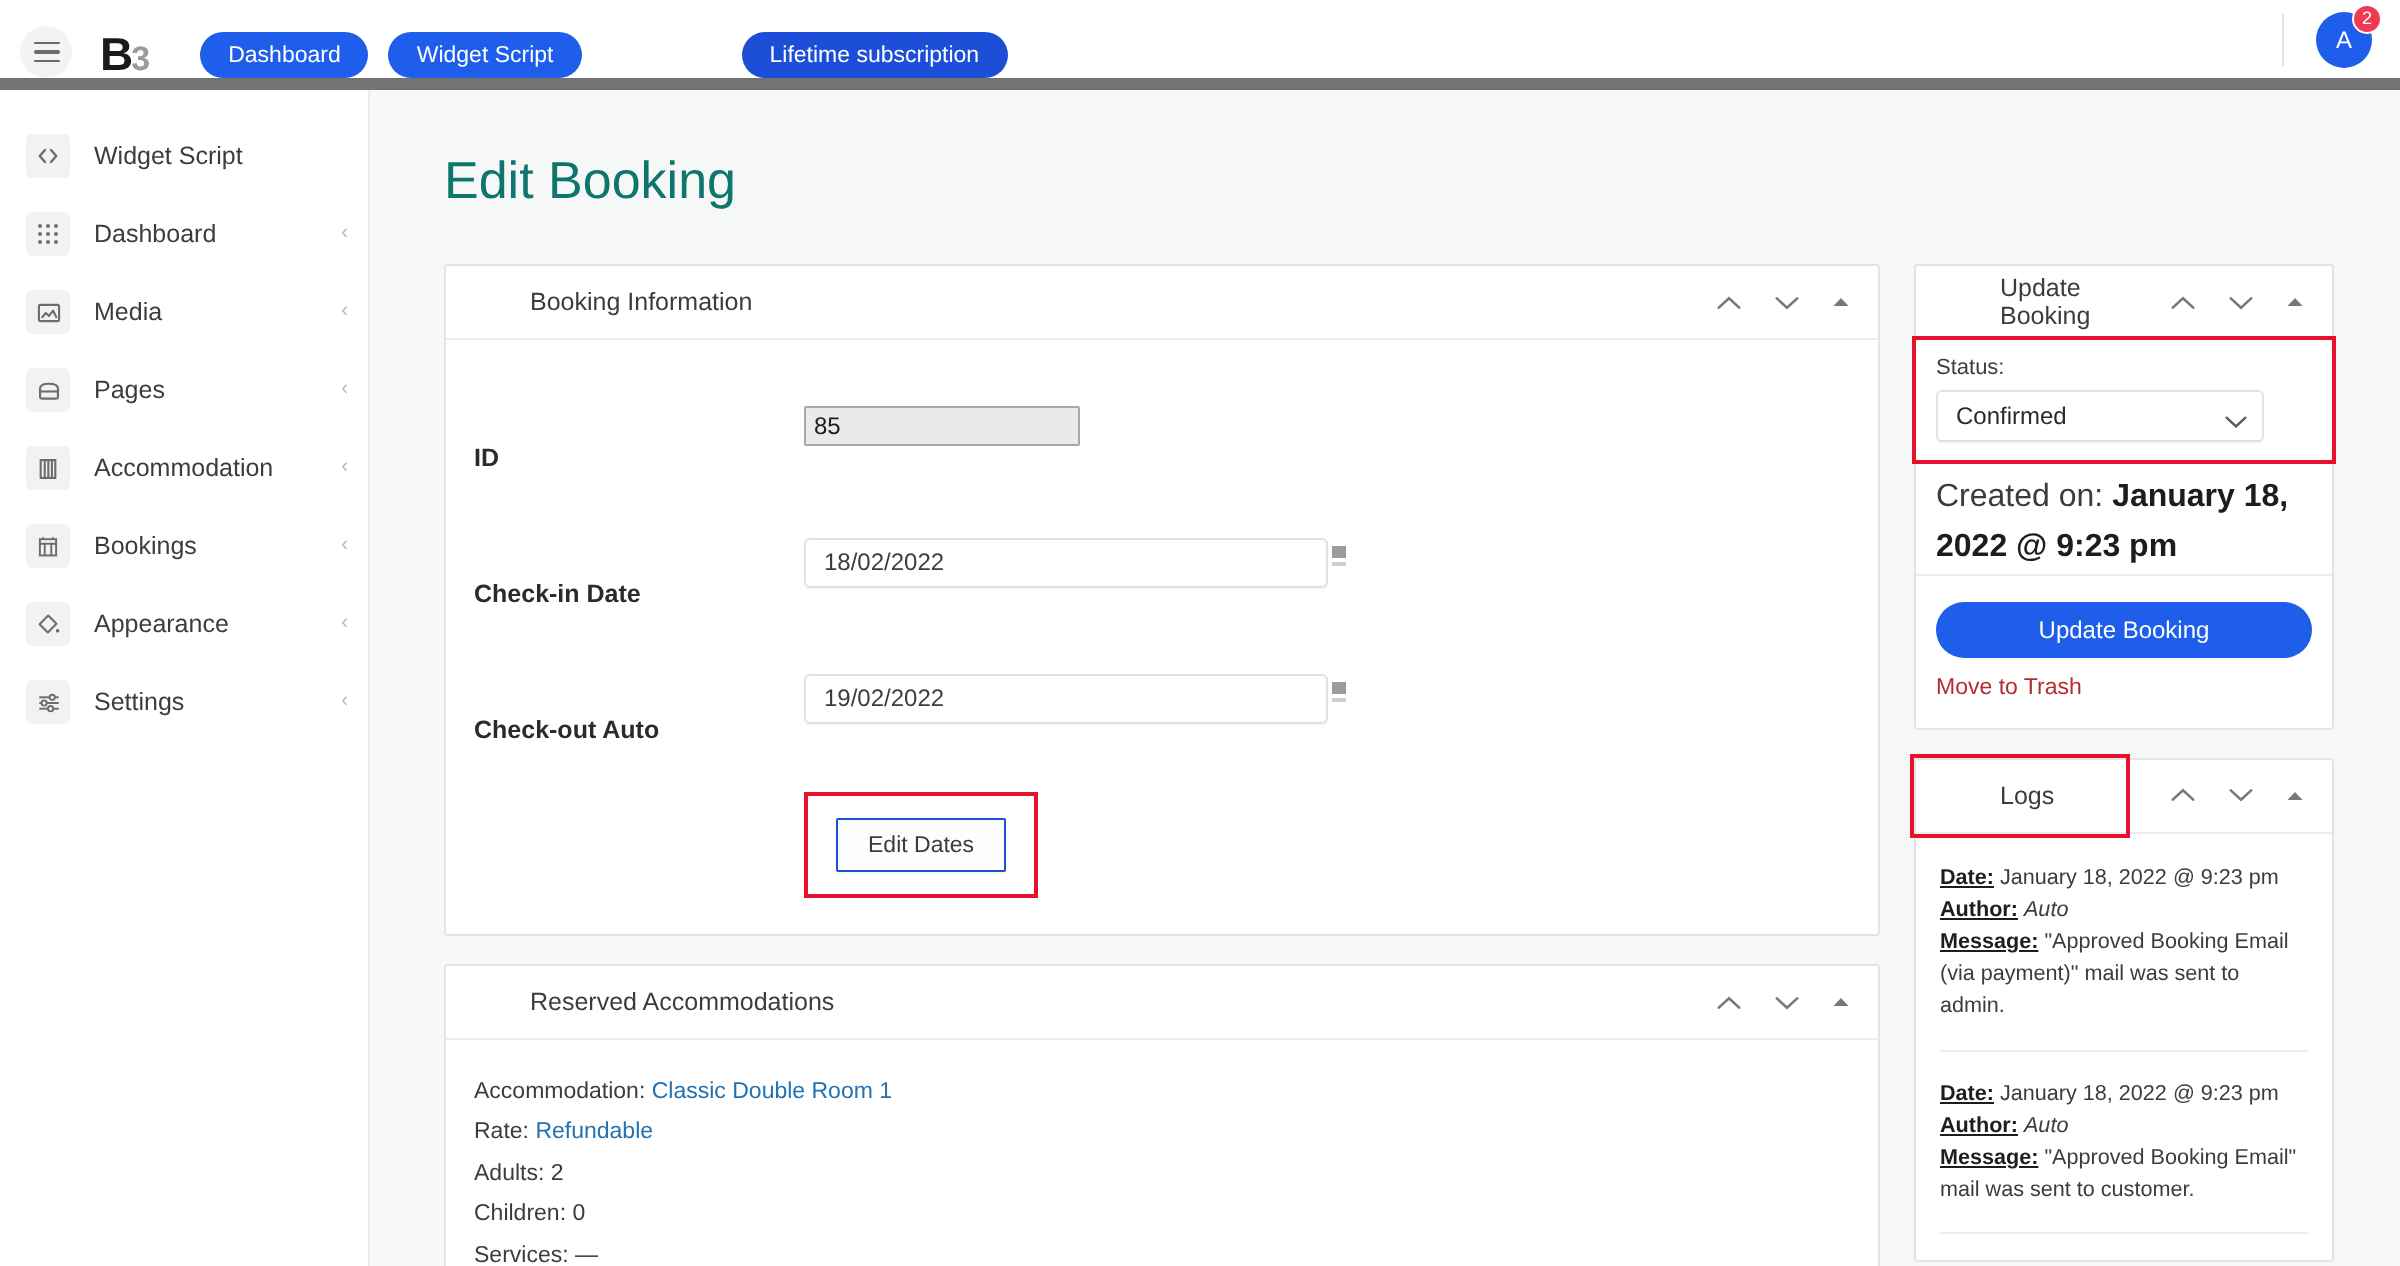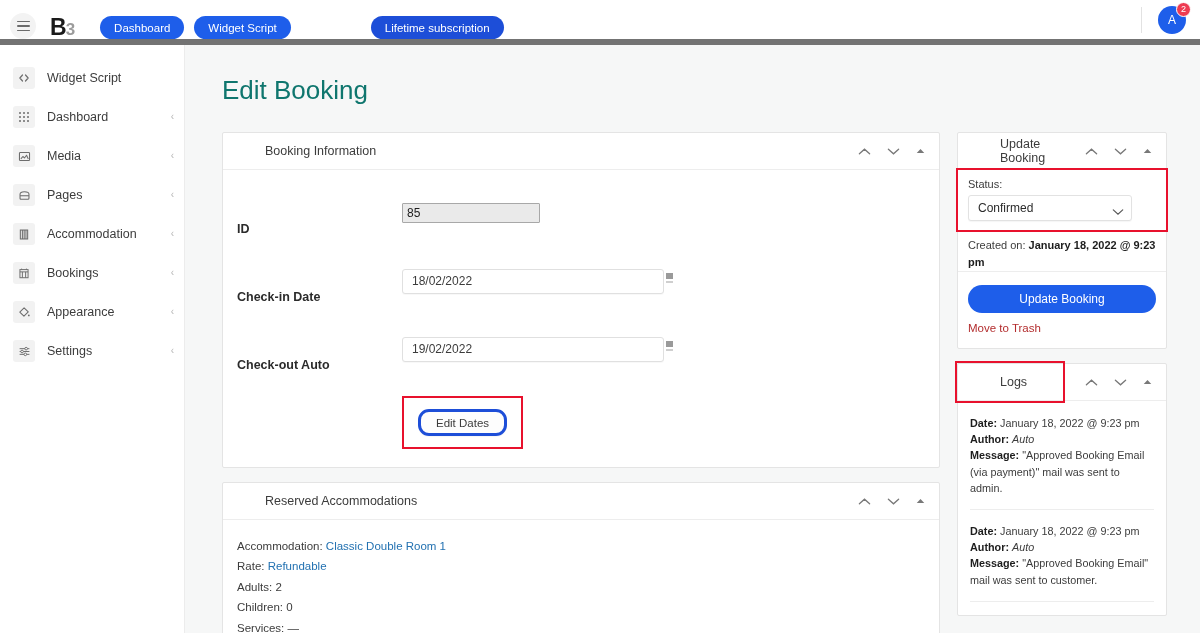--- a/index.html
+++ b/index.html
@@ -149,21 +149,21 @@
     box-shadow: 0 1px 1px rgba(0,0,0,0.03);
   }
   .stepper {
     position: absolute; right: -9px; top: 4px;
     width: 7px; display: flex; flex-direction: column; gap: 2px; cursor: pointer;
   }
   .stepper i { display: block; width: 7px; height: 6px; background: #9a9a9a; }
   .stepper i.b2 { height: 2px; background: #cfcfcf; }
 
   .btn-light {
-    background: #fdfdfd; border: 3px solid #1d4ed8; border-radius: 11px;
+    background: #fdfdfd; border: 1px solid #1d4ed8; border-radius: 1px;
     height: 27px; padding: 0 15px; font-size: 11.5px; color: #3c3c3c;
     font-family: "Liberation Sans", sans-serif; cursor: pointer;
     box-shadow: 0 1px 1px rgba(0,0,0,0.04);
   }
   .redbox { border: 2.5px solid #e8112d; display: inline-block; padding: 11px 14px; }
   .redbox-tight { border: 2.5px solid #e8112d; display: inline-block; padding: 10px 12px; }
 
   
   .acc-list {
     font-size: 11.5px; color: #3c3c3c; line-height: 1.78;
@@ -186,21 +186,21 @@
     font-size: 12px; color: #2b2b2b; padding: 0 24px 0 9px;
     display: flex; align-items: center; cursor: pointer;
     box-shadow: 0 1px 1px rgba(0,0,0,0.04);
     font-family: "Liberation Sans", sans-serif;
   }
   .select-chev {
     position: absolute; right: 8px; top: 7px; color: #585858;
     pointer-events: none;
   }
   .created-on {
-    font-size: 11px; color: #3c3c3c; line-height: 1.55;
+    font-size: 16px; color: #3c3c3c; line-height: 1.55;
     padding: 0 10px; margin-top: 7px;
     font-family: "Liberation Sans", sans-serif;
   }
   .created-on b { color: #1d1d1d; }
   .panel-foot {
     border-top: 1px solid #ededed; padding: 13px 10px 12px 10px;
   }
   .btn-primary {
     display: block; width: 100%; height: 28px;
     background: #1e5eea; border: none; border-radius: 14px;
@@ -212,21 +212,21 @@
     color: #b32d2e; cursor: pointer; text-decoration: none;
     font-family: "Liberation Sans", sans-serif;
   }
 
   .log-body { padding: 14px 12px 0 12px; }
   .log-entry {
     font-size: 10.8px; color: #3c3c3c; line-height: 1.5;
     font-family: "Liberation Sans", sans-serif;
     padding-bottom: 13px;
   }
-  .log-entry b { color: #1d1d1d; }
+  .log-entry b { color: #1d1d1d; text-decoration: underline; }
   .log-entry em { font-style: italic; }
   .log-sep { height: 1px; background: #ededed; margin-bottom: 13px; }
 
   .redbox-head {
     position: absolute; left: -3px; top: -3px;
     width: 110px; height: 42px; border: 2.5px solid #e8112d;
     pointer-events: none;
   }
   .redbox-status {
     position: absolute; left: -2px; top: -2px; right: -2px; bottom: -2px;

